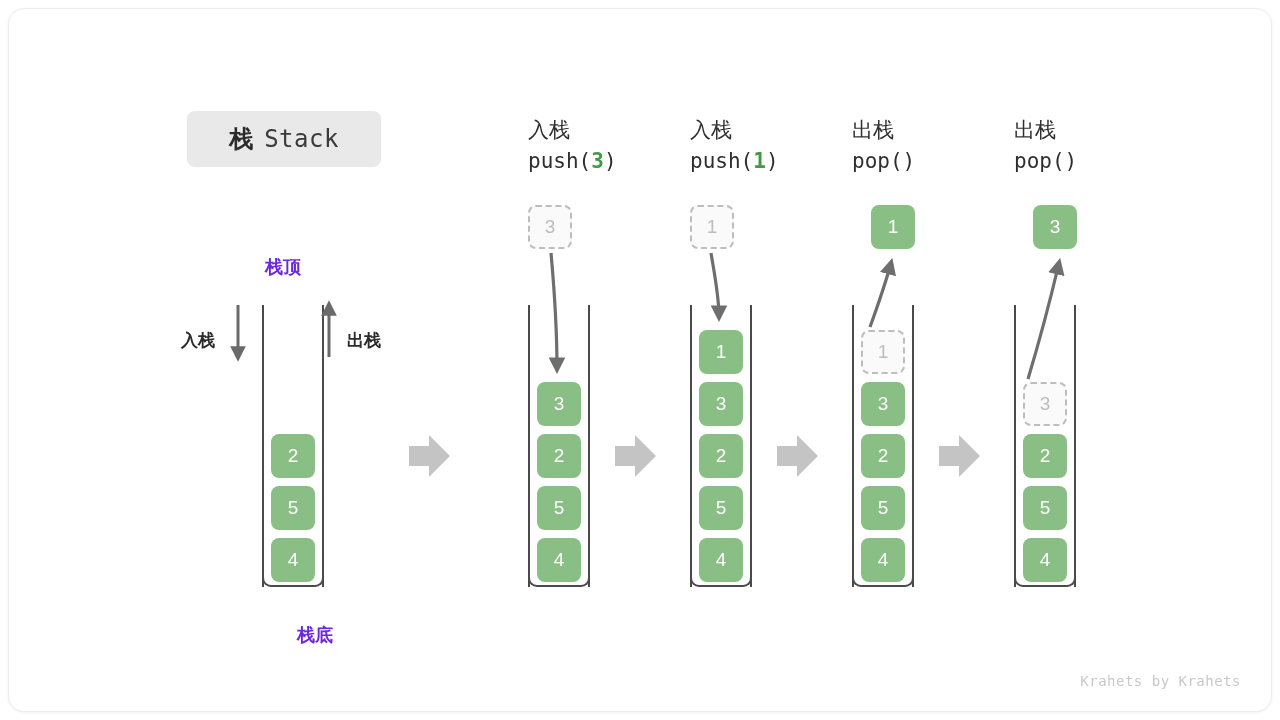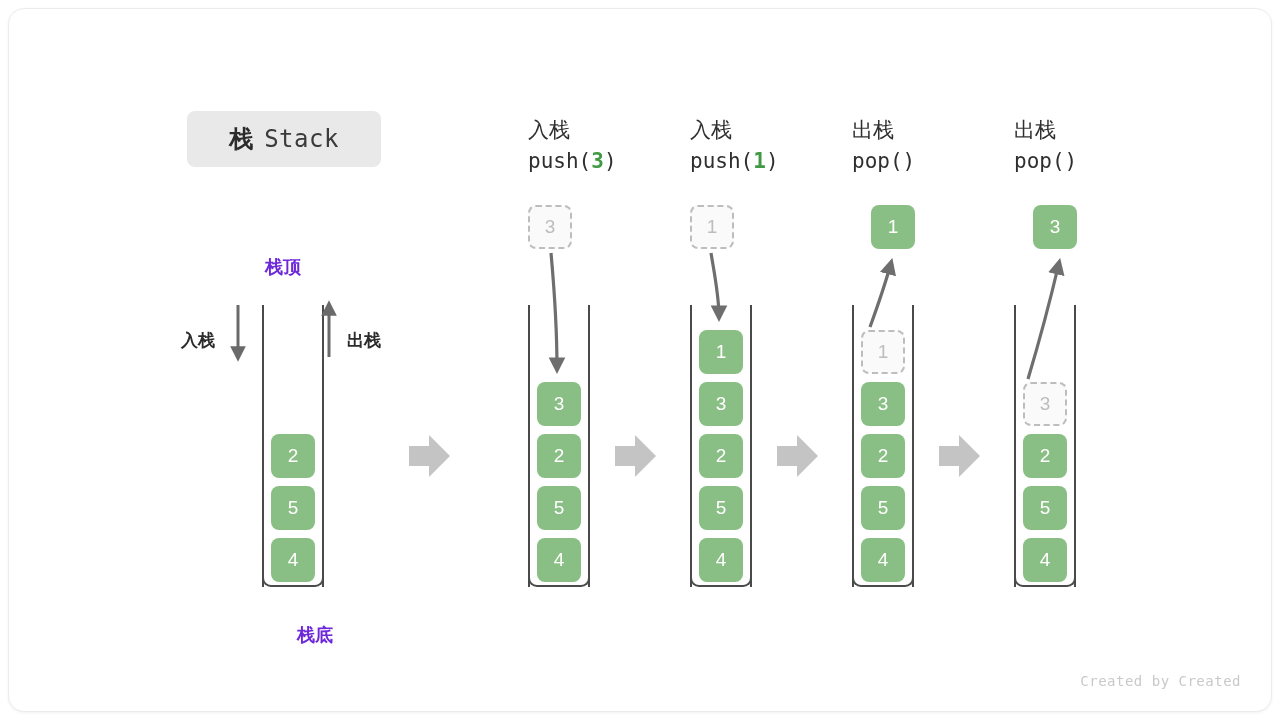--- a/index.html
+++ b/index.html
@@ -233,16 +233,16 @@
     <path d="M 1019 370 C 1031 330 1042 288 1050 254" fill="none" stroke="#6e6e6e" stroke-width="3.2" marker-end="url(#thin-head)"></path>
 
     <g fill="#c4c4c4">
       <path d="M400 437 h20 v-11 l21 21 -21 21 v-11 h-20 z"></path>
       <path d="M606 437 h20 v-11 l21 21 -21 21 v-11 h-20 z"></path>
       <path d="M768 437 h20 v-11 l21 21 -21 21 v-11 h-20 z"></path>
       <path d="M930 437 h20 v-11 l21 21 -21 21 v-11 h-20 z"></path>
     </g>
   </svg>
 
-  <div id="watermark">Created by Created</div>
+  <div id="watermark">Krahets by Krahets</div>
 
 </div>
 </div>
 
 </body></html>

